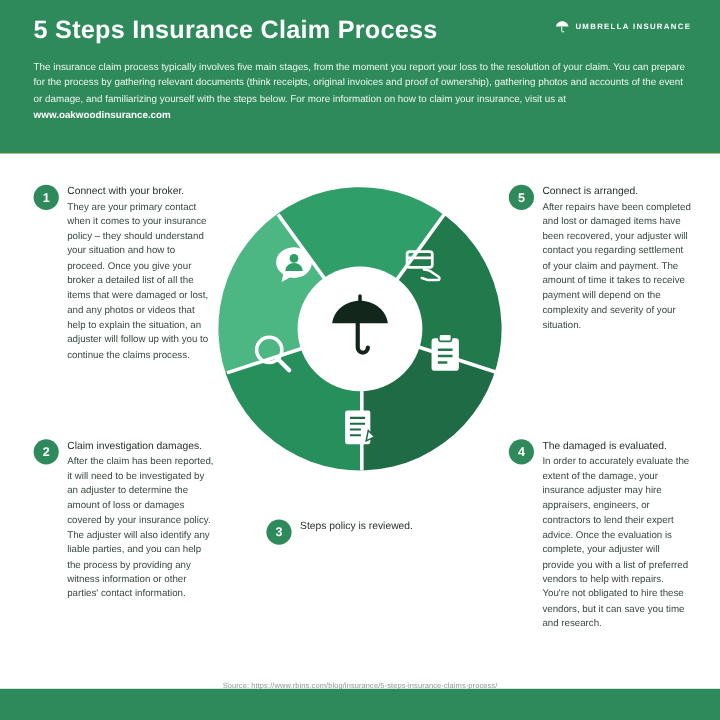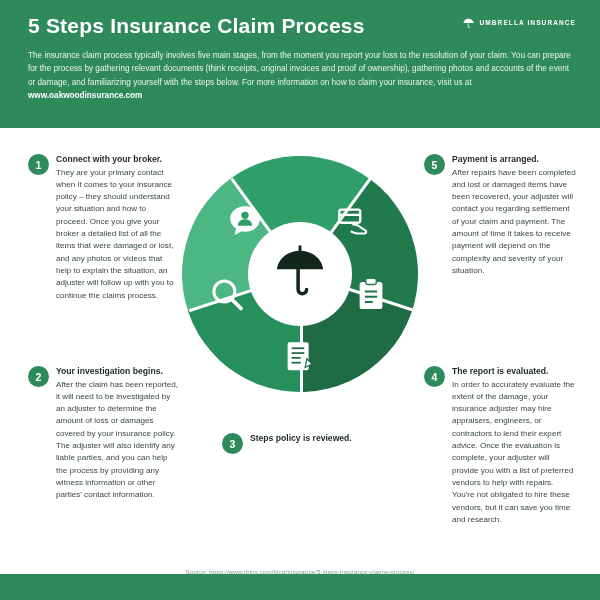--- a/index.html
+++ b/index.html
@@ -159,21 +159,21 @@
     position: absolute;
     left: 0;
     top: 0;
   }
   .step-body {
     margin-left: 28px;
   }
   .step-title {
     color: #1e2b22;
     font-size: 8.6px;
-    font-weight: bold;
+    font-weight: normal;
     line-height: 1.35;
     margin-bottom: 1px;
   }
   .step-text {
     color: #3a4a40;
     font-size: 8.1px;
     line-height: 1.52;
   }
 
   #step1 { left: 28px;  top: 26px;  width: 150px; }
@@ -295,44 +295,44 @@
       <div class="step-badge">1</div>
       <div class="step-body">
         <div class="step-title">Connect with your broker.</div>
         <div class="step-text">They are your primary contact when it comes to your insurance policy – they should understand your situation and how to proceed. Once you give your broker a detailed list of all the items that were damaged or lost, and any photos or videos that help to explain the situation, an adjuster will follow up with you to continue the claims process.</div>
       </div>
     </div>
 
     <div class="step" id="step2">
       <div class="step-badge">2</div>
       <div class="step-body">
-        <div class="step-title">Your investigation begins.</div>
+        <div class="step-title">Claim investigation damages.</div>
         <div class="step-text">After the claim has been reported, it will need to be investigated by an adjuster to determine the amount of loss or damages covered by your insurance policy. The adjuster will also identify any liable parties, and you can help the process by providing any witness information or other parties' contact information.</div>
       </div>
     </div>
 
     <div class="step" id="step3">
       <div class="step-badge">3</div>
       <div class="step-body">
         <div class="step-title">Steps policy is reviewed.</div>
       </div>
     </div>
 
     <div class="step" id="step4">
       <div class="step-badge">4</div>
       <div class="step-body">
-        <div class="step-title">The report is evaluated.</div>
+        <div class="step-title">The damaged is evaluated.</div>
         <div class="step-text">In order to accurately evaluate the extent of the damage, your insurance adjuster may hire appraisers, engineers, or contractors to lend their expert advice. Once the evaluation is complete, your adjuster will provide you with a list of preferred vendors to help with repairs. You're not obligated to hire these vendors, but it can save you time and research.</div>
       </div>
     </div>
 
     <div class="step" id="step5">
       <div class="step-badge">5</div>
       <div class="step-body">
-        <div class="step-title">Payment is arranged.</div>
+        <div class="step-title">Connect is arranged.</div>
         <div class="step-text">After repairs have been completed and lost or damaged items have been recovered, your adjuster will contact you regarding settlement of your claim and payment. The amount of time it takes to receive payment will depend on the complexity and severity of your situation.</div>
       </div>
     </div>
 
     <div class="source">Source: https://www.rbins.com/blog/insurance/5-steps-insurance-claims-process/</div>
   </div>
 
   <div class="footer-bar"></div>
 </div>
 

